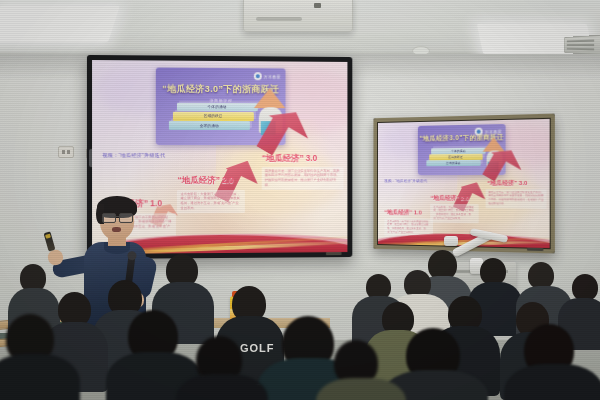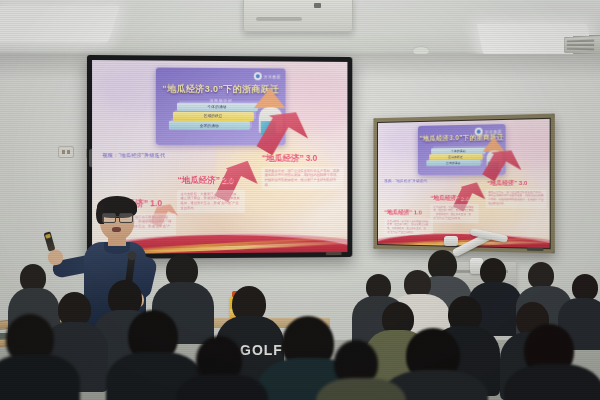--- a/index.html
+++ b/index.html
@@ -462,21 +462,21 @@
       <div class="body" style="left:558px;top:58px;width:50px;height:52px;background:#2a2e33;"></div>
     </div>
 
     <div class="person">
       <div class="head" style="left:108px;top:40px;width:34px;height:36px;background:#1f1c1a;"></div>
       <div class="body" style="left:92px;top:70px;width:66px;height:70px;background:#2f3439;"></div>
     </div>
     <div class="person">
       <div class="head" style="left:232px;top:46px;width:34px;height:36px;background:#221f1d;"></div>
       <div class="body" style="left:216px;top:76px;width:68px;height:68px;background:#212528;"></div>
-      <span class="jacket-text" style="left:240px;top:102px;font-size:14px;text-align:right;">GOLF</span>
+      <span class="jacket-text" style="left:240px;top:102px;font-size:11px;text-align:right;">GOLF</span>
     </div>
     <div class="person">
       <div class="head" style="left:448px;top:56px;width:34px;height:36px;background:#1e1b19;"></div>
       <div class="body" style="left:430px;top:86px;width:70px;height:70px;background:#1d2024;"></div>
     </div>
     <div class="person">
       <div class="head" style="left:516px;top:62px;width:33px;height:35px;background:#251f1c;"></div>
       <div class="body" style="left:500px;top:92px;width:68px;height:68px;background:#23282c;"></div>
     </div>
     <div class="person">

